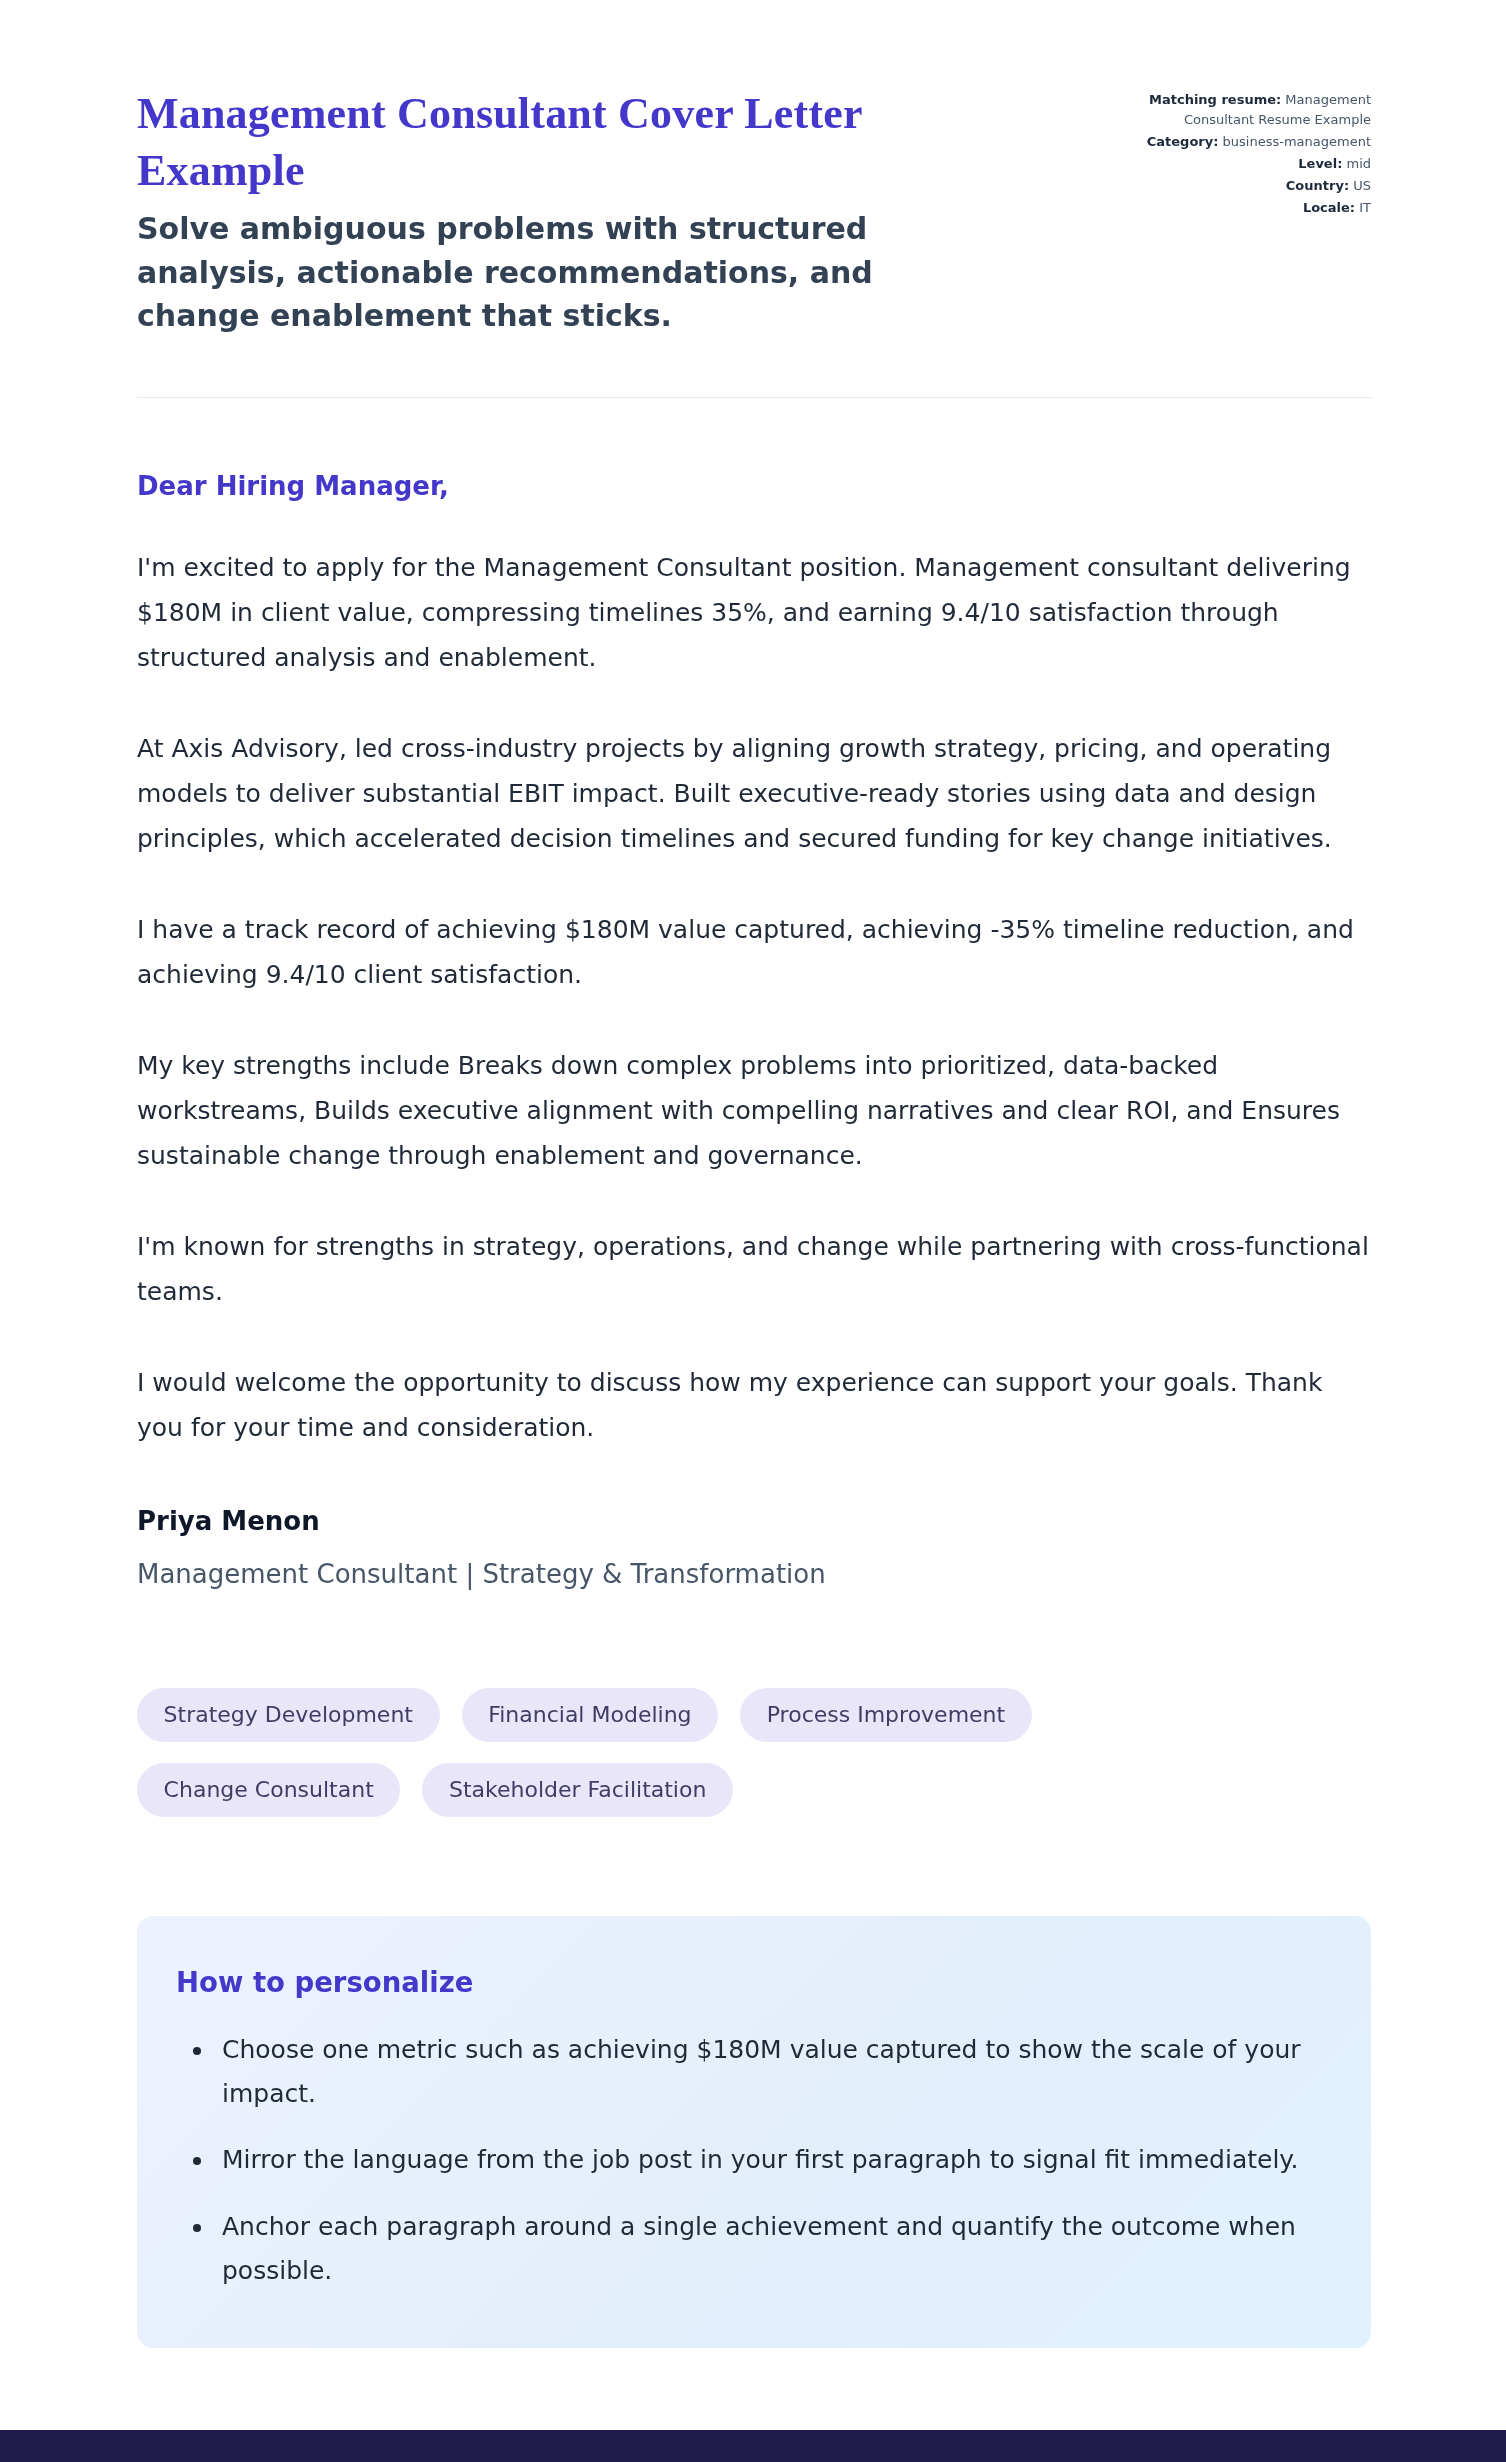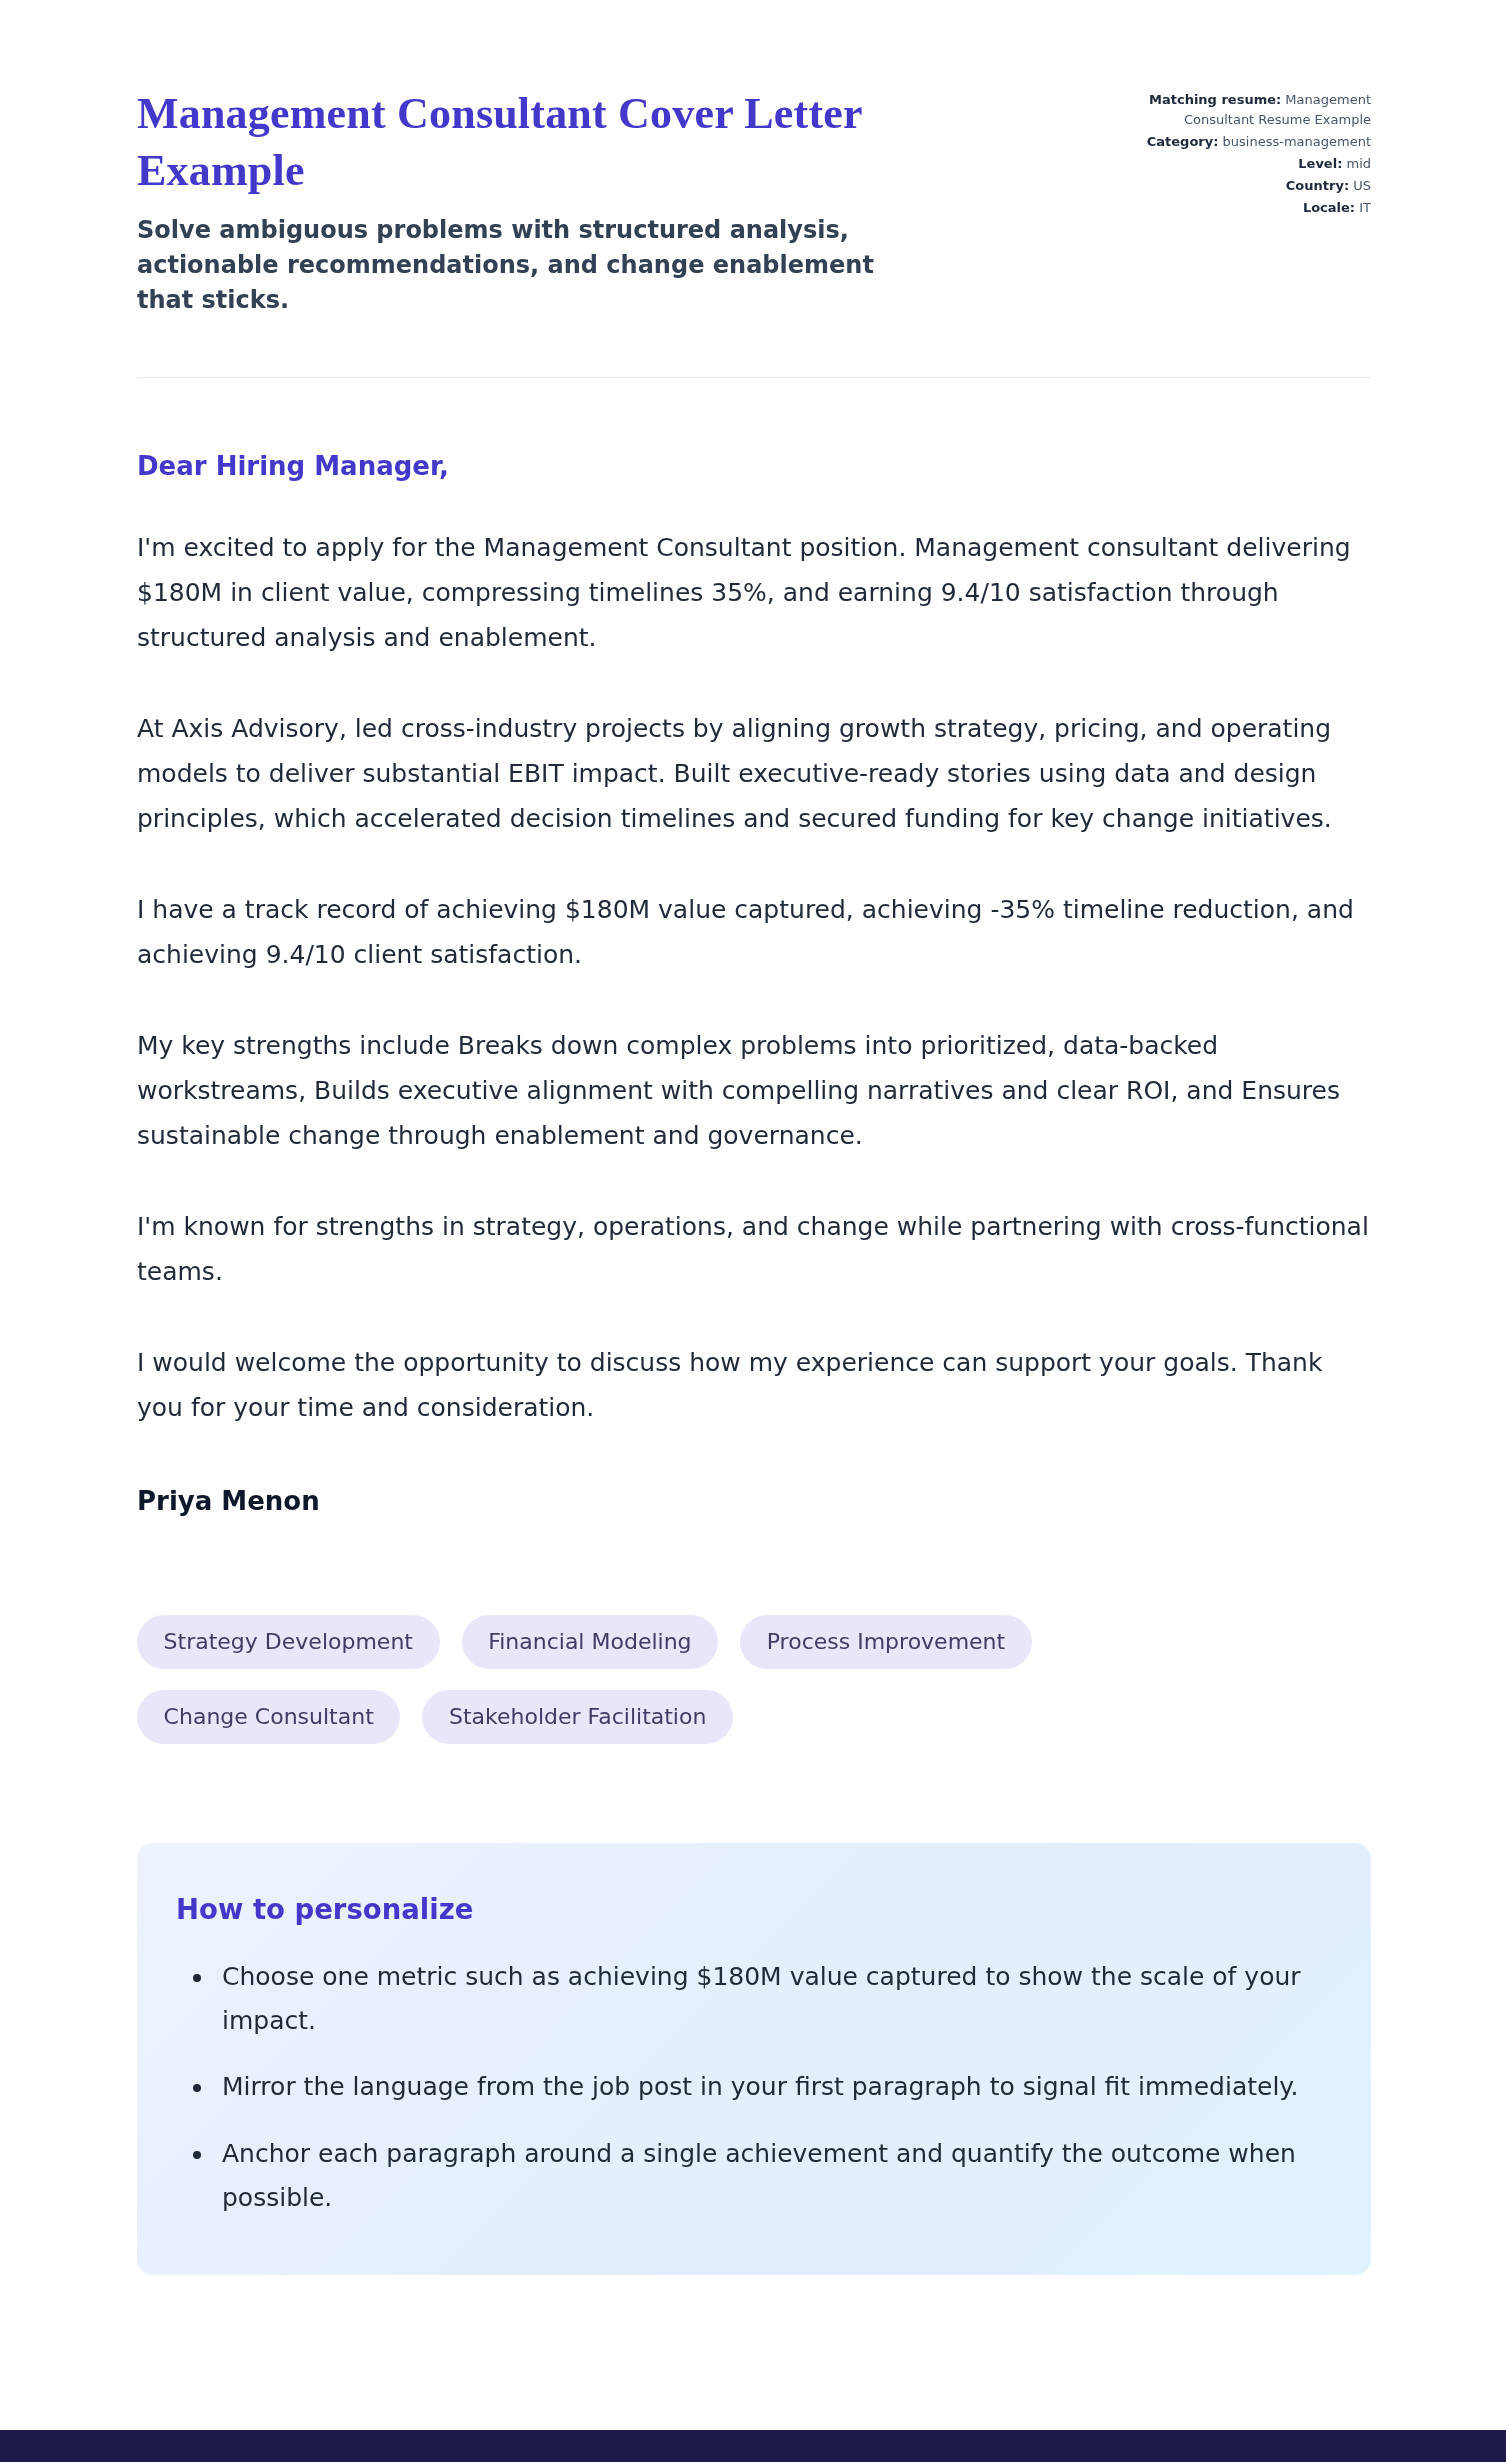--- a/index.html
+++ b/index.html
@@ -27,23 +27,23 @@
   .header-left { max-width: 869px; }
   .page-title {
     color: #4338ca;
     font-size: 44px;
     line-height: 1.3;
     font-weight: 700;
     letter-spacing: 0.2px;
     font-family: Liberation Serif, serif;
   }
   .page-subtitle {
-    margin-top: 14px;
+    margin-top: 8px;
     color: #334155;
-    font-size: 24px;
+    font-size: 30px;
     line-height: 1.45;
     font-weight: 700;
     max-width: 798px;
   }
   .meta {
     width: 266px;
     flex: 0 0 266px;
     text-align: right;
     font-size: 13px;
     line-height: 1.55;
@@ -175,20 +175,21 @@
     <div class="salutation">Dear Hiring Manager,</div>
     <p class="paragraph">I'm excited to apply for the Management Consultant position. Management consultant delivering $180M in client value, compressing timelines 35%, and earning 9.4/10 satisfaction through structured analysis and enablement.</p>
     <p class="paragraph">At Axis Advisory, led cross-industry projects by aligning growth strategy, pricing, and operating models to deliver substantial EBIT impact. Built executive-ready stories using data and design principles, which accelerated decision timelines and secured funding for key change initiatives.</p>
     <p class="paragraph">I have a track record of achieving $180M value captured, achieving -35% timeline reduction, and achieving 9.4/10 client satisfaction.</p>
     <p class="paragraph">My key strengths include Breaks down complex problems into prioritized, data-backed workstreams, Builds executive alignment with compelling narratives and clear ROI, and Ensures sustainable change through enablement and governance.</p>
     <p class="paragraph">I'm known for strengths in strategy, operations, and change while partnering with cross-functional teams.</p>
     <p class="paragraph">I would welcome the opportunity to discuss how my experience can support your goals. Thank you for your time and consideration.</p>
 
     <div class="signature">
       <div class="signature-name">Priya Menon</div>
+      <div class="signature-role">Management Consultant | Strategy &amp; Transformation</div>
     </div>
   </div>
 
   <div class="tags">
     <span class="tag">Strategy Development</span>
     <span class="tag">Financial Modeling</span>
     <span class="tag">Process Improvement</span>
     <span class="tag">Change Consultant</span>
     <span class="tag">Stakeholder Facilitation</span>
   </div>

